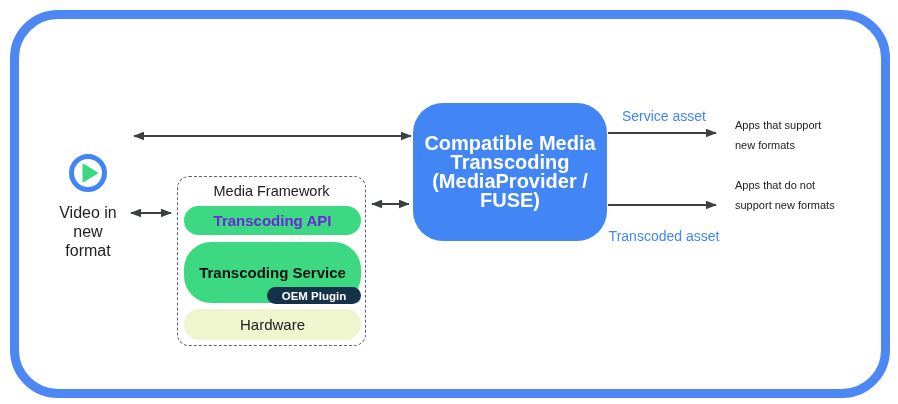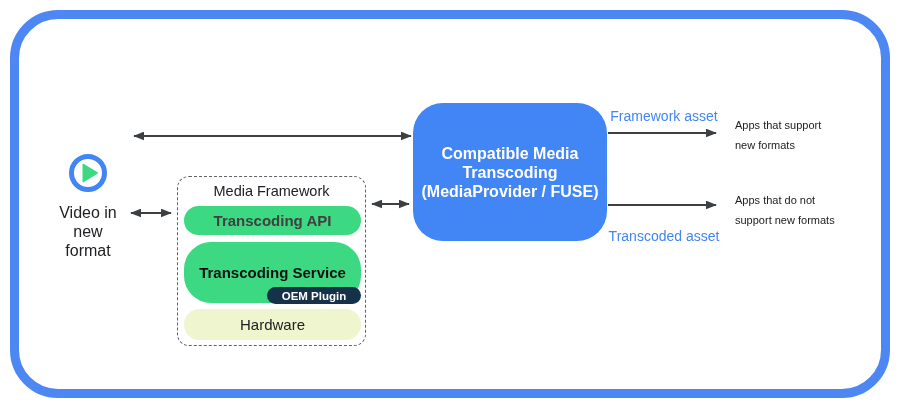--- a/index.html
+++ b/index.html
@@ -65,21 +65,21 @@
     align-items: center;
     justify-content: center;
     box-sizing: border-box;
   }
   .pill-api {
     top: 29px; height: 29px;
     background: #3dd982;
     border-radius: 15px;
     font-size: 15px;
     font-weight: bold;
-    color: #404040;
+    color: #6d28d9;
   }
   .pill-service {
     top: 65px; height: 61px;
     background: #3dd982;
     border-radius: 27px;
     font-size: 15px;
     font-weight: bold;
     color: #111111;
   }
   .pill-oem {
@@ -106,21 +106,21 @@
     position: absolute;
     left: 413px; top: 103px;
     width: 194px; height: 138px;
     background: #4285f4;
     border-radius: 30px;
     display: flex;
     align-items: center;
     justify-content: center;
     text-align: center;
     color: #ffffff;
-    font-size: 16px;
+    font-size: 20px;
     font-weight: bold;
     line-height: 19px;
     white-space: pre-line;
   }
   .asset-label {
     position: absolute;
     width: 116px;
     text-align: center;
     font-size: 14px;
     color: #4285f4;
@@ -131,21 +131,21 @@
   .apps-label {
     position: absolute;
     left: 735px;
     width: 140px;
     font-size: 11px;
     line-height: 20px;
     white-space: pre-line;
     color: #202124;
   }
   .apps-label.support { top: 115px; }
-  .apps-label.no-support { top: 190px; }
+  .apps-label.no-support { top: 175px; }
 </style>
 </head>
 <body>
 
 <div id="canvas">
 
   <div class="frame"></div>
 
   <div class="play-icon-wrap">
     <svg width="40" height="40" viewBox="0 0 40 40">
@@ -173,21 +173,21 @@
       </div>
     </div>
   </div>
 
   <div class="transcoding-box">
     <span>Compatible Media
 Transcoding
 (MediaProvider / FUSE)</span>
   </div>
 
-  <div class="asset-label original">Framework asset</div>
+  <div class="asset-label original">Service asset</div>
   <div class="asset-label transcoded">Transcoded asset</div>
 
   <div class="apps-label support">Apps that support
 new formats</div>
   <div class="apps-label no-support">Apps that do not
 support new formats</div>
 
   <svg class="arrow-layer" width="898" height="404" viewBox="0 0 898 404">
     <defs>
       <marker id="ah" viewBox="0 0 10 8" refX="9.2" refY="4" markerWidth="11" markerHeight="9" markerUnits="userSpaceOnUse" orient="auto-start-reverse">

